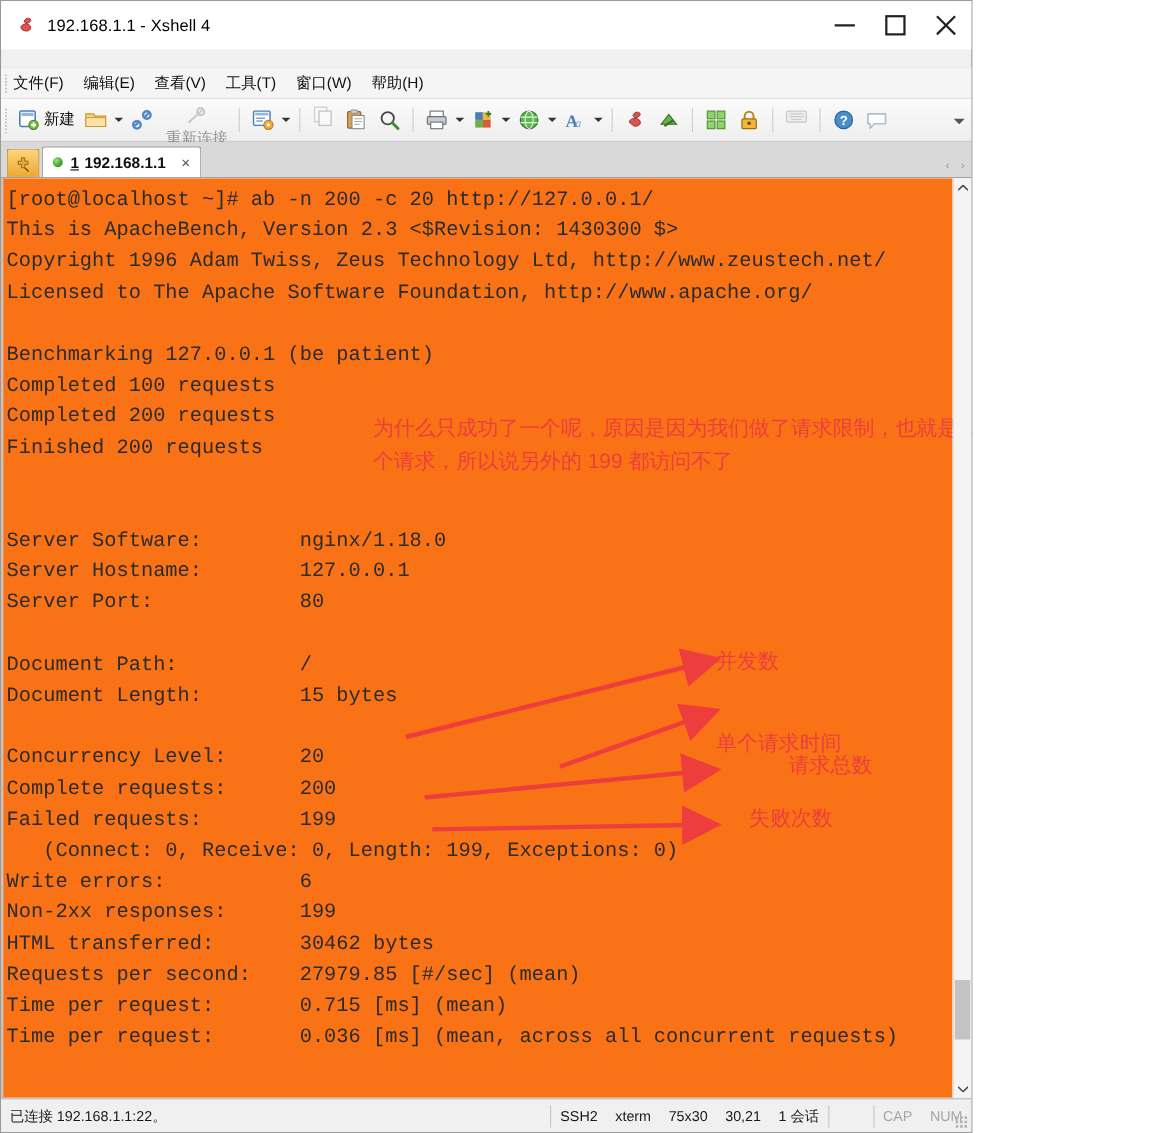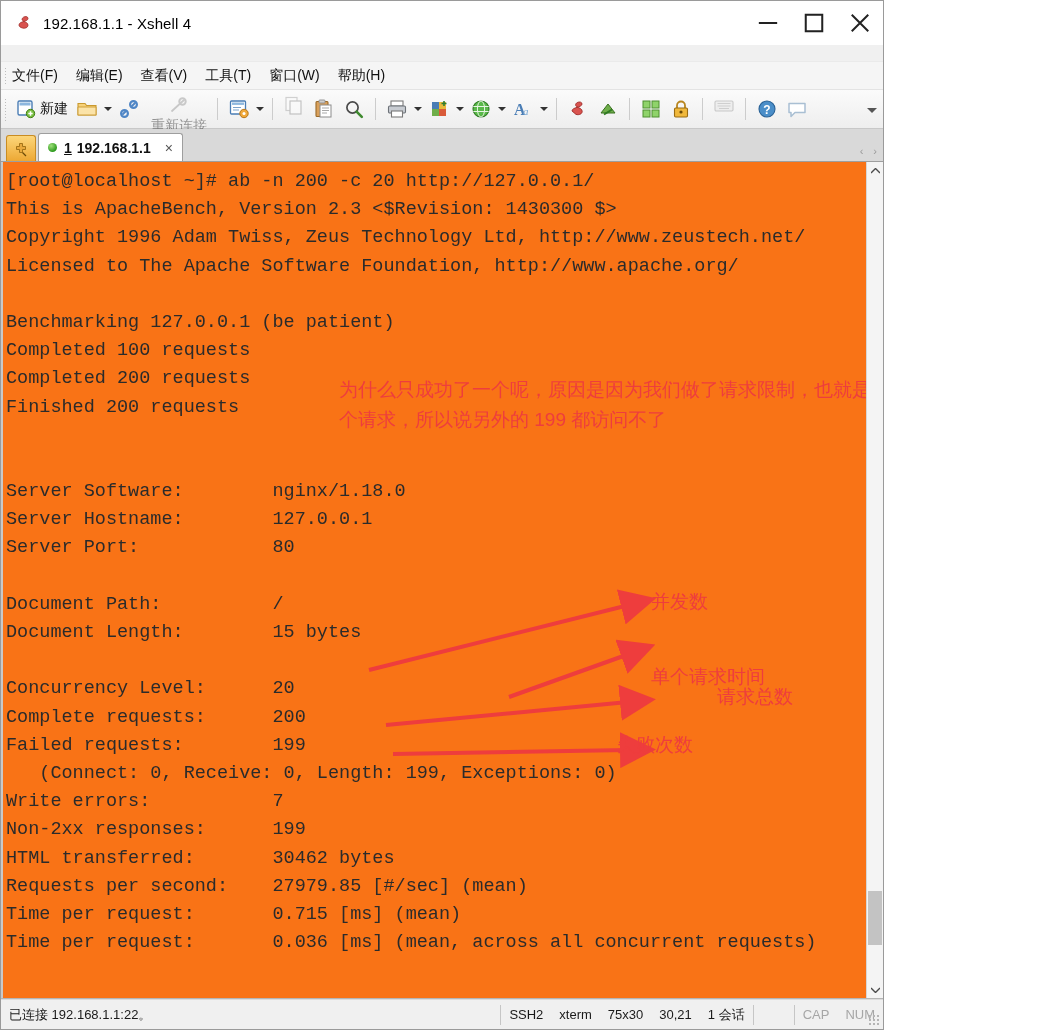--- a/index.html
+++ b/index.html
@@ -610,21 +610,21 @@
         <div class="term-line">Server Hostname:        127.0.0.1</div>
         <div class="term-line">Server Port:            80</div>
         <div class="term-line"></div>
         <div class="term-line">Document Path:          /</div>
         <div class="term-line">Document Length:        15 bytes</div>
         <div class="term-line"></div>
         <div class="term-line">Concurrency Level:      20</div>
         <div class="term-line">Complete requests:      200</div>
         <div class="term-line">Failed requests:        199</div>
         <div class="term-line">   (Connect: 0, Receive: 0, Length: 199, Exceptions: 0)</div>
-        <div class="term-line">Write errors:           7</div>
+        <div class="term-line">Write errors:           6</div>
         <div class="term-line">Non-2xx responses:      199</div>
         <div class="term-line">HTML transferred:       30462 bytes</div>
         <div class="term-line">Requests per second:    27979.85 [#/sec] (mean)</div>
         <div class="term-line">Time per request:       0.715 [ms] (mean)</div>
         <div class="term-line">Time per request:       0.036 [ms] (mean, across all concurrent requests)</div>
       </div>
 
     <div class="overlay">
       <svg width="1047" height="826" viewBox="0 0 1047 826" style="position:absolute;left:0;top:0">
         <defs>
@@ -640,21 +640,21 @@
         <path d="M385 563 L627 540" stroke="#ee3d3d" stroke-width="4" fill="none" marker-end="url(#ar)"></path>
 
         <path d="M392 592 L627 588" stroke="#ee3d3d" stroke-width="4" fill="none" marker-end="url(#ar)"></path>
       </svg>
 
       <div class="ann-para" style="left:338px; top:213px;">为什么只成功了一个呢，原因是因为我们做了请求限制，也就是 1 秒内只允许有一个请求，所以说另外的 199 都访问不了</div>
 
       <div class="ann-text" style="left:650px; top:425px;">并发数</div>
       <div class="ann-text" style="left:650px; top:472px;margin-top:28px;">单个请求时间</div>
       <div class="ann-text" style="left:668px; top:520px;margin-left:48px;">请求总数</div>
-      <div class="ann-text" style="left:616px; top:568px;">失败次数</div>
+      <div class="ann-text" style="left:680px; top:568px;">失败次数</div>
     </div>
 
     <div class="vscroll">
       <div class="sb-arrow">
         <svg width="9" height="6" viewBox="0 0 9 6">
             <path d="M0 5l4.5-4.5L9 5" fill="none" stroke="#4a4a4a" stroke-width="1.4"></path>
           </svg>
       </div>
       <div class="sb-track">
         <div class="sb-thumb"></div>

